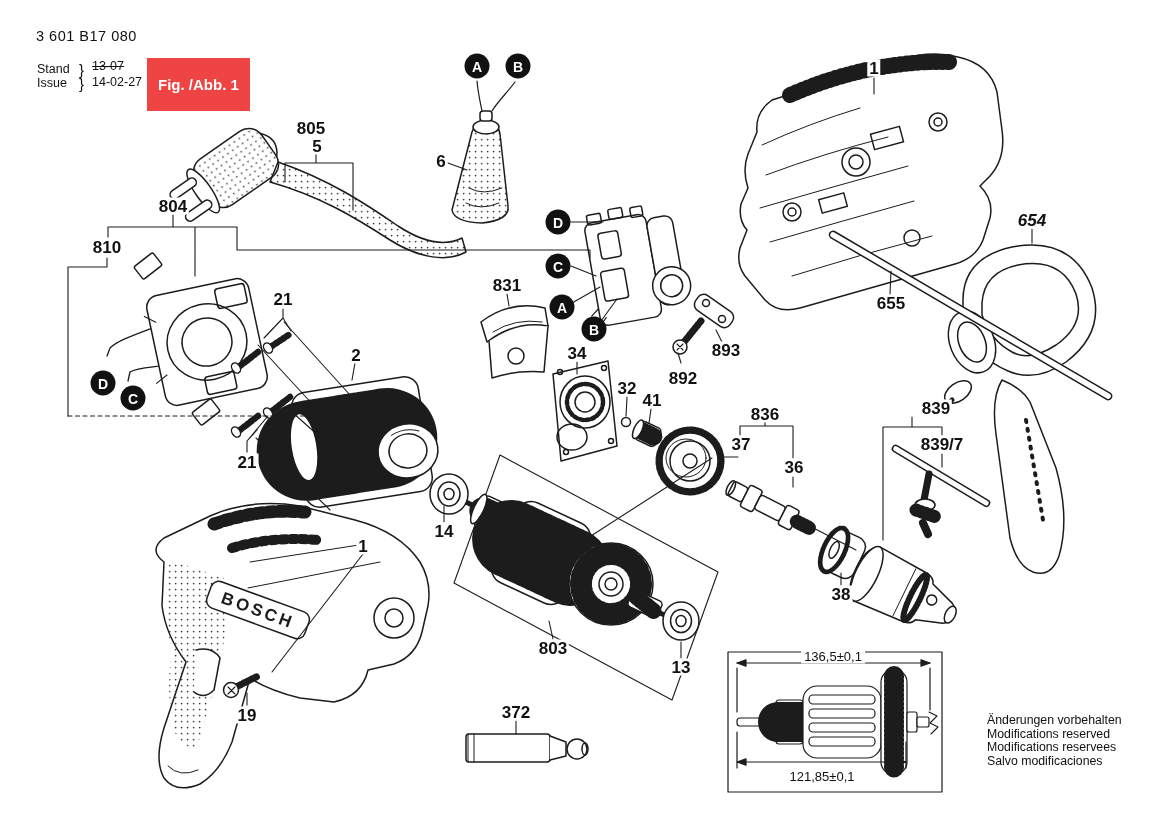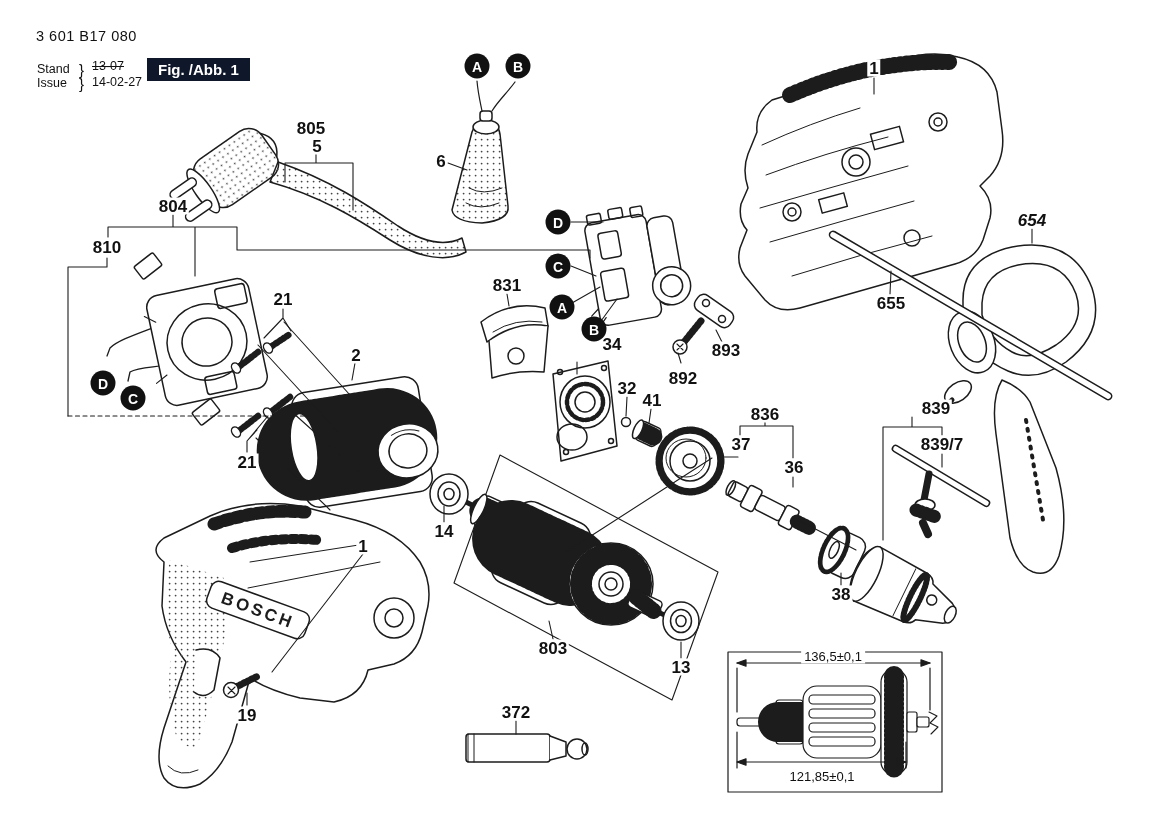--- a/index.html
+++ b/index.html
@@ -9,22 +9,22 @@
   .plabel{position:absolute;transform:translate(-50%,-50%);font-weight:bold;font-size:17px;
           line-height:1;background:#fff;padding:0 2px;white-space:nowrap;}
   .cbadge{position:absolute;transform:translate(-50%,-50%);width:25px;height:25px;border-radius:50%;
           background:#111;color:#fff;font-weight:bold;font-size:14px;display:flex;
           align-items:center;justify-content:center;line-height:1;}
   .dim{position:absolute;transform:translate(-50%,-50%);font-size:13px;background:#fff;
        padding:0 3px;white-space:nowrap;}
   .pn{position:absolute;left:36px;top:28px;font-size:14.5px;letter-spacing:0.5px;}
   .hrow{position:absolute;font-size:12.5px;white-space:nowrap;}
   .struck{text-decoration:line-through;}
-  .figbox{position:absolute;left:147px;top:58px;background:#0f172a;color:#fff;font-weight:bold;
-          font-size:15px;padding:3px 11px;}
+  .figbox{position:absolute;left:147px;top:58px;background:#ef4444;color:#fff;font-weight:bold;
+          font-size:15px;padding:18px 11px;}
   .footer{position:absolute;left:987px;top:714px;font-size:12.3px;line-height:13.6px;}
 </style>
 </head>
 <body>
 
 <div class="stage">
 
 <svg width="1169" height="826" viewBox="0 0 1169 826">
 <defs>
   <pattern id="dots" width="6" height="6" patternUnits="userSpaceOnUse">
@@ -340,21 +340,21 @@
 
 <div class="plabel" style="left:311px;top:128px;">805</div>
 <div class="plabel" style="left:317px;top:146px;">5</div>
 <div class="plabel" style="left:173px;top:206px;">804</div>
 <div class="plabel" style="left:107px;top:247px;">810</div>
 <div class="plabel" style="left:441px;top:161px;">6</div>
 <div class="plabel" style="left:283px;top:299px;">21</div>
 <div class="plabel" style="left:247px;top:462px;">21</div>
 <div class="plabel" style="left:356px;top:355px;">2</div>
 <div class="plabel" style="left:507px;top:285px;">831</div>
-<div class="plabel" style="left:577px;top:344px;margin-left:35px;">34</div>
+<div class="plabel" style="left:577px;top:353px;">34</div>
 <div class="plabel" style="left:627px;top:388px;">32</div>
 <div class="plabel" style="left:652px;top:400px;">41</div>
 <div class="plabel" style="left:683px;top:378px;">892</div>
 <div class="plabel" style="left:726px;top:350px;">893</div>
 <div class="plabel" style="left:765px;top:414px;">836</div>
 <div class="plabel" style="left:741px;top:444px;">37</div>
 <div class="plabel" style="left:794px;top:467px;">36</div>
 <div class="plabel" style="left:841px;top:594px;">38</div>
 <div class="plabel" style="left:444px;top:531px;">14</div>
 <div class="plabel" style="left:681px;top:667px;">13</div>
@@ -373,14 +373,20 @@
 <div class="cbadge" style="left:103px;top:383px;">D</div>
 <div class="cbadge" style="left:133px;top:398px;">C</div>
 <div class="cbadge" style="left:558px;top:222px;">D</div>
 <div class="cbadge" style="left:558px;top:266px;">C</div>
 <div class="cbadge" style="left:562px;top:307px;">A</div>
 <div class="cbadge" style="left:594px;top:329px;">B</div>
 
 <div class="dim" style="left:833px;top:656px;">136,5±0,1</div>
 <div class="dim" style="left:822px;top:776px;">121,85±0,1</div>
 
-
+<div class="footer">
+  <div>Änderungen vorbehalten</div>
+  <div>Modifications reserved</div>
+  <div>Modifications reservees</div>
+  <div>Salvo modificaciones</div>
 </div>
 
+</div>
+
 </body></html>

